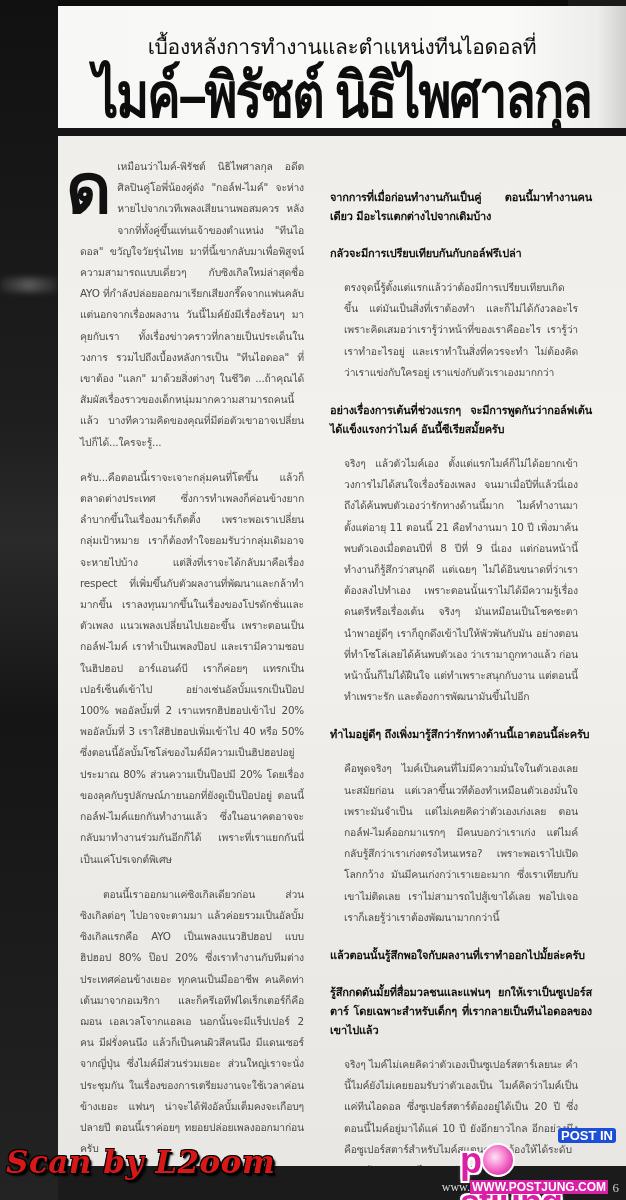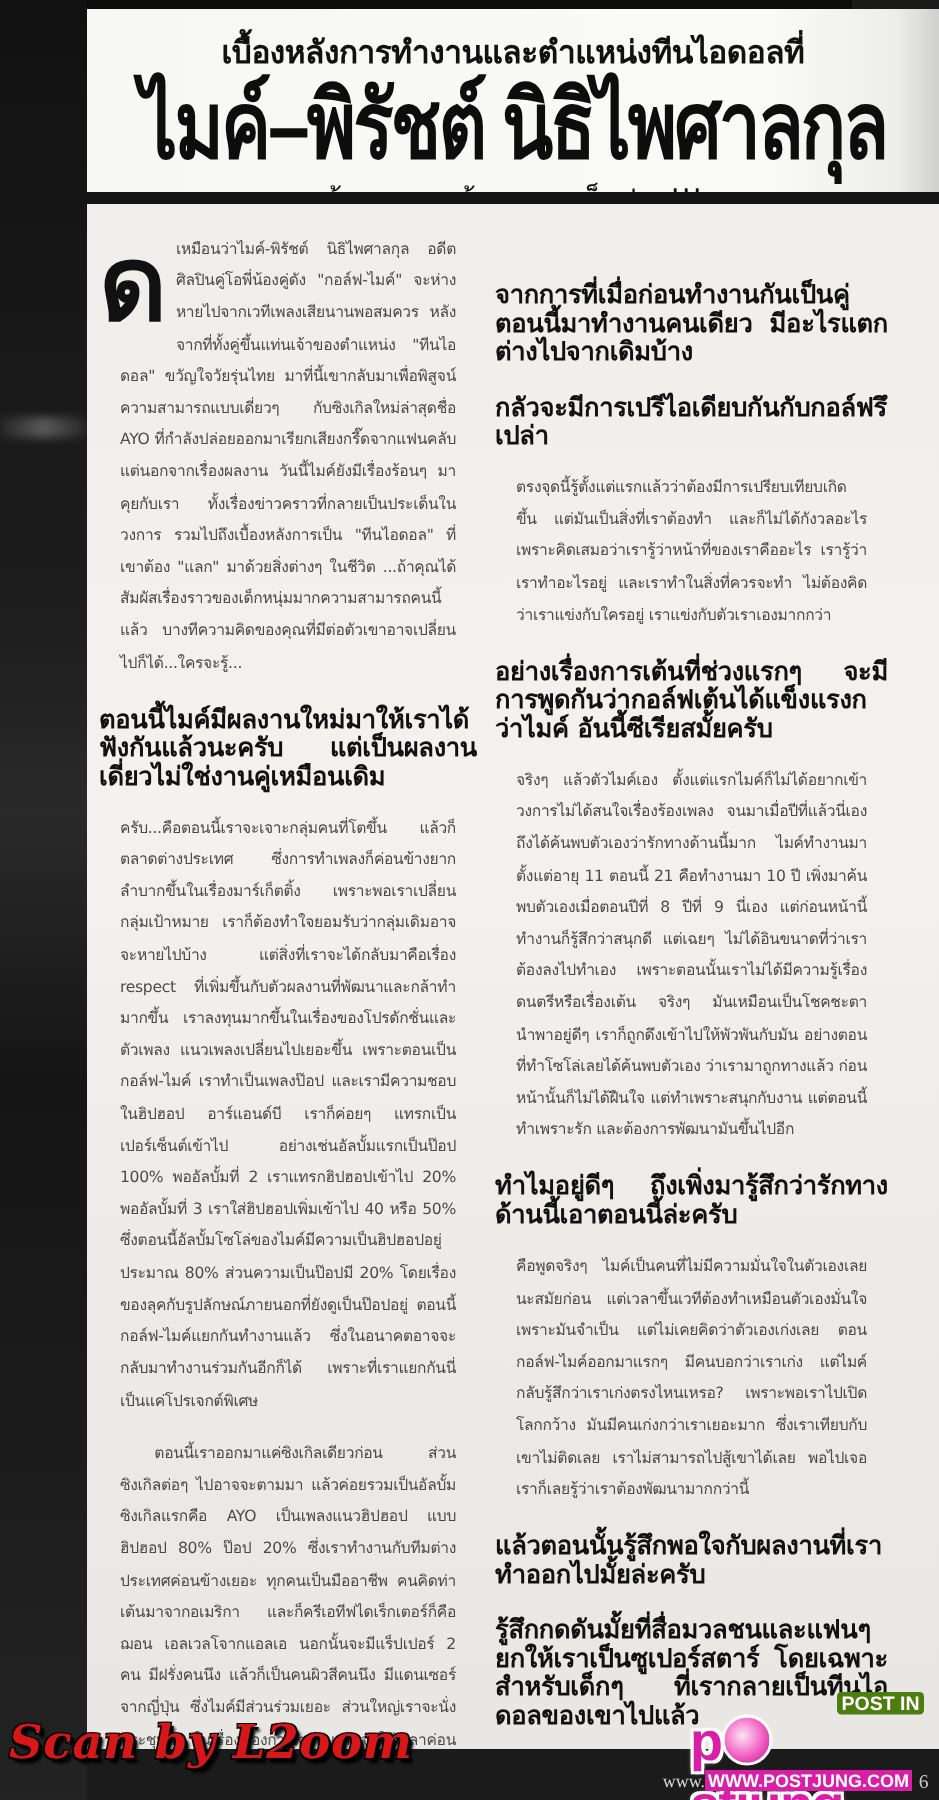--- a/index.html
+++ b/index.html
@@ -16,61 +16,61 @@
     position:absolute; left:0; width:58px; height:14px;
     background:linear-gradient(90deg,rgba(255,255,255,0.05),rgba(255,255,255,0.28),rgba(255,255,255,0.05));
     filter:blur(3px);
   }
   .top-rule { position:absolute; left:58px; top:0; width:510px; height:6px; background:#0c0c0c; }
   .header {
     position:absolute; left:58px; top:6px; width:568px; height:122px;
     background:linear-gradient(90deg,#f7f7f5 0%,#fafaf8 80%,#ededeb 95%,#cfcfcd 100%);
     text-align:center; color:#111;
   }
-  .header .kicker { font-size:21px; margin-top:12px; letter-spacing:-0.3px; font-weight:700; }
+  .header .kicker { font-size:21px; margin-top:24px; letter-spacing:-0.3px; font-weight:400; }
   .header .title {
     font-family:"Liberation Sans", sans-serif; font-weight:bold;
     font-size:50px; line-height:54px; letter-spacing:-2px; transform:scaleY(1.25);
     margin-top:6px; color:#0d0d0d;
   }
   .header .subtitle { font-size:19px; margin-top:6px; letter-spacing:-0.3px; }
   .divider-bar { position:absolute; left:58px; top:128px; width:568px; height:8px; background:#151515; }
   .page {
     position:absolute; left:58px; top:136px; width:568px; height:1030px;
     background:linear-gradient(180deg,#efeeea 0%,#f3f2ee 40%,#ecebe7 70%,#e8e7e3 100%);
   }
   .col {
     position:absolute; top:6px; width:252px; color:#4a4a4a;
     font-size:10.4px; line-height:21.2px; text-align:justify; letter-spacing:-0.2px;
   }
   .col.left { left:8px; }
   .col.right { left:272px; width:262px; }
   .q {
-    font-weight:bold; color:#111; font-size:17px; line-height:19px;
+    font-weight:bold; color:#111; font-size:11px; line-height:19px;
     margin:18px 0 2px 0; letter-spacing:-0.2px;
   }
   .q:first-child { margin-top:0; }
   p { margin:14px; }
   .indent { text-indent:2.2em; }
   .dropcap {
     float:left; font-family:"Liberation Sans", sans-serif; font-weight:bold;
     font-size:70px; line-height:62px; color:#111; margin:2px 6px 0 0;
   }
   .bottom-bar { position:absolute; left:58px; top:1166px; width:568px; height:34px; background:#1b1b1b; }
   .scan-credit {
     position:absolute; left:6px; top:1144px;
     font-family:"DejaVu Serif", serif; font-weight:bold; font-style:italic;
     font-size:31px; color:#d81818; letter-spacing:0.5px;
     text-shadow:2px 2px 0 #000,-1px -1px 0 #000,1px -1px 0 #000,-1px 1px 0 #000,3px 3px 2px #000;
     text-align:right;
   }
   .watermark { position:absolute; right:6px; top:1128px; width:160px; height:70px; }
   .wm-postin {
     position:absolute; right:4px; top:0; font-family:"Liberation Sans", sans-serif; font-weight:bold;
-    font-size:13px; color:#fff; background:#4d7c0f; padding:0 3px; border-radius:3px;
+    font-size:13px; color:#fff; background:#1d4ed8; padding:0 3px; border-radius:3px;
   }
   .wm-logo {
     position:absolute; right:4px; top:12px; font-family:"Liberation Sans", sans-serif; font-weight:bold;
     font-size:36px; color:#d91fa6; letter-spacing:-1px;
     text-shadow:-2px -2px 0 #fff,2px -2px 0 #fff,-2px 2px 0 #fff,2px 2px 0 #fff,0 0 4px #fff;
   }
   .wm-logo .o {
     display:inline-block; width:30px; height:30px; border-radius:50%;
     background:radial-gradient(circle at 40% 40%,#ffe3f4 0%,#f15fc1 55%,#c21393 100%);
     vertical-align:-4px; border:2px solid #fff;
@@ -96,33 +96,32 @@
 </header>
 <div class="divider-bar"></div>
 
 <main class="page">
   <section class="col left">
     <div>
       <span class="dropcap">ด</span>
       <p>เหมือนว่าไมค์-พิรัชต์ นิธิไพศาลกุล อดีตศิลปินคู่โอพี่น้องคู่ดัง "กอล์ฟ-ไมค์" จะห่างหายไปจากเวทีเพลงเสียนานพอสมควร หลังจากที่ทั้งคู่ขึ้นแท่นเจ้าของตำแหน่ง "ทีนไอดอล" ขวัญใจวัยรุ่นไทย มาที่นี้เขากลับมาเพื่อพิสูจน์ความสามารถแบบเดี่ยวๆ กับซิงเกิลใหม่ล่าสุดชื่อ AYO ที่กำลังปล่อยออกมาเรียกเสียงกรี๊ดจากแฟนคลับ แต่นอกจากเรื่องผลงาน วันนี้ไมค์ยังมีเรื่องร้อนๆ มาคุยกับเรา ทั้งเรื่องข่าวคราวที่กลายเป็นประเด็นในวงการ รวมไปถึงเบื้องหลังการเป็น "ทีนไอดอล" ที่เขาต้อง "แลก" มาด้วยสิ่งต่างๆ ในชีวิต ...ถ้าคุณได้สัมผัสเรื่องราวของเด็กหนุ่มมากความสามารถคนนี้แล้ว บางทีความคิดของคุณที่มีต่อตัวเขาอาจเปลี่ยนไปก็ได้...ใครจะรู้...</p>
     </div>
 
-    <div class="q">ตอนนี้ไมค์มีผลงานใหม่มาให้เราได้ฟังกันแล้วนะครับ แต่เป็นผลงานเดี่ยวไม่ใช่งานคู่เหมือนเดิม</div>
     <p>ครับ...คือตอนนี้เราจะเจาะกลุ่มคนที่โตขึ้น แล้วก็ตลาดต่างประเทศ ซึ่งการทำเพลงก็ค่อนข้างยากลำบากขึ้นในเรื่องมาร์เก็ตติ้ง เพราะพอเราเปลี่ยนกลุ่มเป้าหมาย เราก็ต้องทำใจยอมรับว่ากลุ่มเดิมอาจจะหายไปบ้าง แต่สิ่งที่เราจะได้กลับมาคือเรื่อง respect ที่เพิ่มขึ้นกับตัวผลงานที่พัฒนาและกล้าทำมากขึ้น เราลงทุนมากขึ้นในเรื่องของโปรดักชั่นและตัวเพลง แนวเพลงเปลี่ยนไปเยอะขึ้น เพราะตอนเป็นกอล์ฟ-ไมค์ เราทำเป็นเพลงป๊อป และเรามีความชอบในฮิปฮอป อาร์แอนด์บี เราก็ค่อยๆ แทรกเป็นเปอร์เซ็นต์เข้าไป อย่างเช่นอัลบั้มแรกเป็นป๊อป 100% พออัลบั้มที่ 2 เราแทรกฮิปฮอปเข้าไป 20% พออัลบั้มที่ 3 เราใส่ฮิปฮอปเพิ่มเข้าไป 40 หรือ 50% ซึ่งตอนนี้อัลบั้มโซโล่ของไมค์มีความเป็นฮิปฮอปอยู่ประมาณ 80% ส่วนความเป็นป๊อปมี 20% โดยเรื่องของลุคกับรูปลักษณ์ภายนอกที่ยังดูเป็นป๊อปอยู่ ตอนนี้กอล์ฟ-ไมค์แยกกันทำงานแล้ว ซึ่งในอนาคตอาจจะกลับมาทำงานร่วมกันอีกก็ได้ เพราะที่เราแยกกันนี่เป็นแค่โปรเจกต์พิเศษ</p>
     <p class="indent">ตอนนี้เราออกมาแค่ซิงเกิลเดียวก่อน ส่วนซิงเกิลต่อๆ ไปอาจจะตามมา แล้วค่อยรวมเป็นอัลบั้ม ซิงเกิลแรกคือ AYO เป็นเพลงแนวฮิปฮอป แบบฮิปฮอป 80% ป๊อป 20% ซึ่งเราทำงานกับทีมต่างประเทศค่อนข้างเยอะ ทุกคนเป็นมืออาชีพ คนคิดท่าเต้นมาจากอเมริกา และก็ครีเอทีฟไดเร็กเตอร์ก็คือฌอน เอลเวลโจากแอลเอ นอกนั้นจะมีแร็ปเปอร์ 2 คน มีฝรั่งคนนึง แล้วก็เป็นคนผิวสีคนนึง มีแดนเซอร์จากญี่ปุ่น ซึ่งไมค์มีส่วนร่วมเยอะ ส่วนใหญ่เราจะนั่งประชุมกัน ในเรื่องของการเตรียมงานจะใช้เวลาค่อนข้างเยอะ แฟนๆ น่าจะได้ฟังอัลบั้มเต็มคงจะเกือบๆ ปลายปี ตอนนี้เราค่อยๆ ทยอยปล่อยเพลงออกมาก่อนครับ</p>
 
     <div class="q">จุดประสงค์หลักที่แยกกันทำงาน เป็นเพราะอยากเปลี่ยนกลุ่มผู้ฟังหรือเพราะอะไร</div>
     <p>คือโปรดักต์ที่เรียกว่าศิลปินมันมีหลายเฟส ตอนแรกที่เป็นกอล์ฟ-ไมค์ นั่นคือเฟส 1 ซึ่งถึงตรงจุดนึงเราอยากจะขึ้นไปเฟส 2 เพราะคนไทยเบื่อง่าย มันจะเริ่มน่าเบื่อเพราะพอออกมามันก็จะเหมือนเดิม พอวันนึงมีคลื่นลูกใหม่ขึ้นมา และกอล์ฟ-ไมค์ก็จะหายไป ซึ่งเราต้องหาอะไรใหม่ๆ มาให้ผู้บริโภคของเรา เลยมีไอเดียออกมาว่าให้เราแยกกันเพื่อแยกแยะคาแร็กเตอร์ของเราให้ออก จุดประสงค์คืออยากให้คนแยกให้ออกว่าคนไหนกอล์ฟ คนไหนไมค์ เพื่อที่ตอนกลับมารวมกันอีกทีจะได้แข็งแรงขึ้น เพลงเราก็ต้องดีกว่าตอนโซโล่ และก็ต้องพัฒนามากขึ้นกว่าเดิม</p>
 
   </section>
 
   <section class="col right">
     <div class="q" style="margin-top:46px;">จากการที่เมื่อก่อนทำงานกันเป็นคู่ ตอนนี้มาทำงานคนเดียว มีอะไรแตกต่างไปจากเดิมบ้าง</div>
 
-    <div class="q">กลัวจะมีการเปรีไอเดียบกันกับกอล์ฟรึเปล่า</div>
+    <div class="q">กลัวจะมีการเปรียบเทียบกันกับกอล์ฟรึเปล่า</div>
     <p>ตรงจุดนี้รู้ตั้งแต่แรกแล้วว่าต้องมีการเปรียบเทียบเกิดขึ้น แต่มันเป็นสิ่งที่เราต้องทำ และก็ไม่ได้กังวลอะไร เพราะคิดเสมอว่าเรารู้ว่าหน้าที่ของเราคืออะไร เรารู้ว่าเราทำอะไรอยู่ และเราทำในสิ่งที่ควรจะทำ ไม่ต้องคิดว่าเราแข่งกับใครอยู่ เราแข่งกับตัวเราเองมากกว่า</p>
 
     <div class="q">อย่างเรื่องการเต้นที่ช่วงแรกๆ จะมีการพูดกันว่ากอล์ฟเต้นได้แข็งแรงกว่าไมค์ อันนี้ซีเรียสมั้ยครับ</div>
     <p>จริงๆ แล้วตัวไมค์เอง ตั้งแต่แรกไมค์ก็ไม่ได้อยากเข้าวงการไม่ได้สนใจเรื่องร้องเพลง จนมาเมื่อปีที่แล้วนี่เอง ถึงได้ค้นพบตัวเองว่ารักทางด้านนี้มาก ไมค์ทำงานมาตั้งแต่อายุ 11 ตอนนี้ 21 คือทำงานมา 10 ปี เพิ่งมาค้นพบตัวเองเมื่อตอนปีที่ 8 ปีที่ 9 นี่เอง แต่ก่อนหน้านี้ทำงานก็รู้สึกว่าสนุกดี แต่เฉยๆ ไม่ได้อินขนาดที่ว่าเราต้องลงไปทำเอง เพราะตอนนั้นเราไม่ได้มีความรู้เรื่องดนตรีหรือเรื่องเต้น จริงๆ มันเหมือนเป็นโชคชะตานำพาอยู่ดีๆ เราก็ถูกดึงเข้าไปให้พัวพันกับมัน อย่างตอนที่ทำโซโล่เลยได้ค้นพบตัวเอง ว่าเรามาถูกทางแล้ว ก่อนหน้านั้นก็ไม่ได้ฝืนใจ แต่ทำเพราะสนุกกับงาน แต่ตอนนี้ทำเพราะรัก และต้องการพัฒนามันขึ้นไปอีก</p>
 
     <div class="q">ทำไมอยู่ดีๆ ถึงเพิ่งมารู้สึกว่ารักทางด้านนี้เอาตอนนี้ล่ะครับ</div>
     <p>คือพูดจริงๆ ไมค์เป็นคนที่ไม่มีความมั่นใจในตัวเองเลยนะสมัยก่อน แต่เวลาขึ้นเวทีต้องทำเหมือนตัวเองมั่นใจเพราะมันจำเป็น แต่ไม่เคยคิดว่าตัวเองเก่งเลย ตอนกอล์ฟ-ไมค์ออกมาแรกๆ มีคนบอกว่าเราเก่ง แต่ไมค์กลับรู้สึกว่าเราเก่งตรงไหนเหรอ? เพราะพอเราไปเปิดโลกกว้าง มันมีคนเก่งกว่าเราเยอะมาก ซึ่งเราเทียบกับเขาไม่ติดเลย เราไม่สามารถไปสู้เขาได้เลย พอไปเจอเราก็เลยรู้ว่าเราต้องพัฒนามากกว่านี้</p>
 
     <div class="q">แล้วตอนนั้นรู้สึกพอใจกับผลงานที่เราทำออกไปมั้ยล่ะครับ</div>
 

